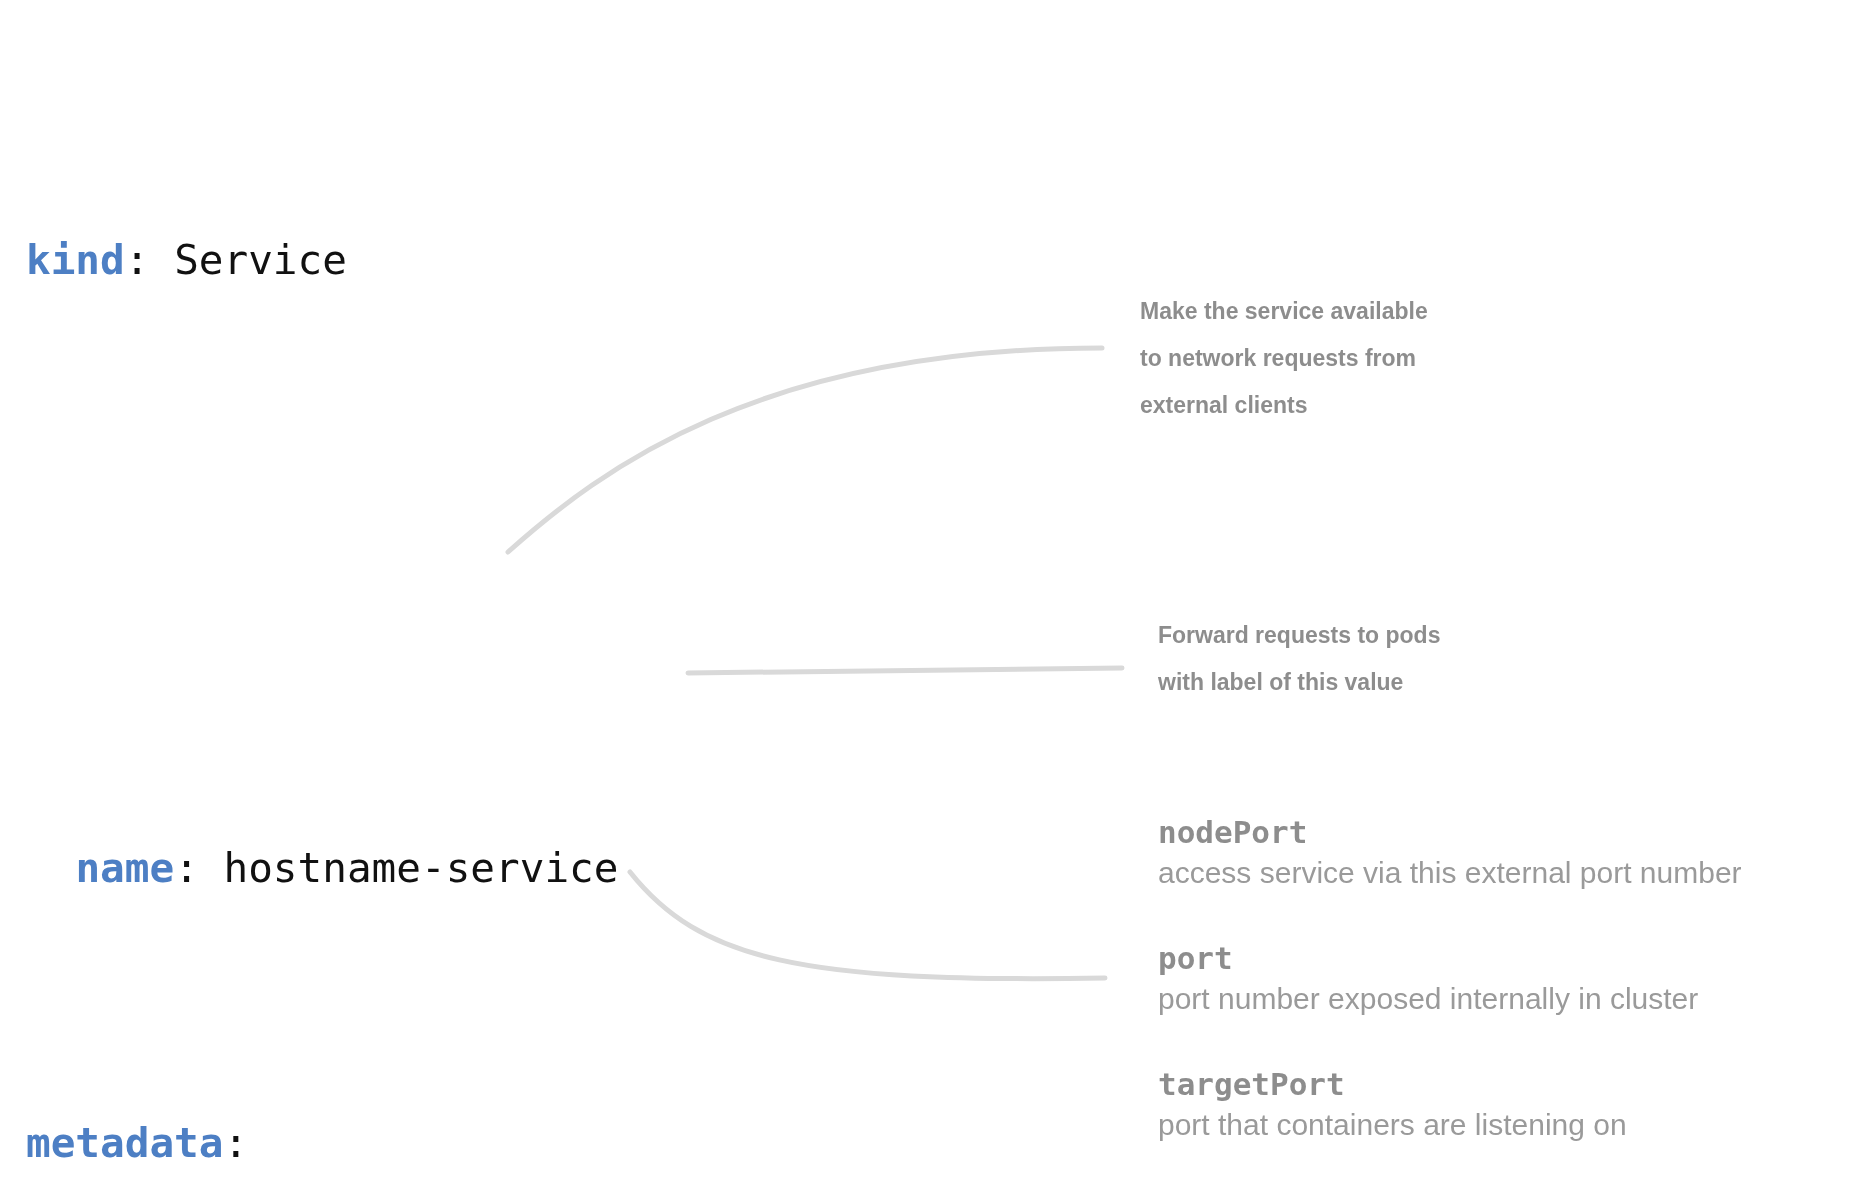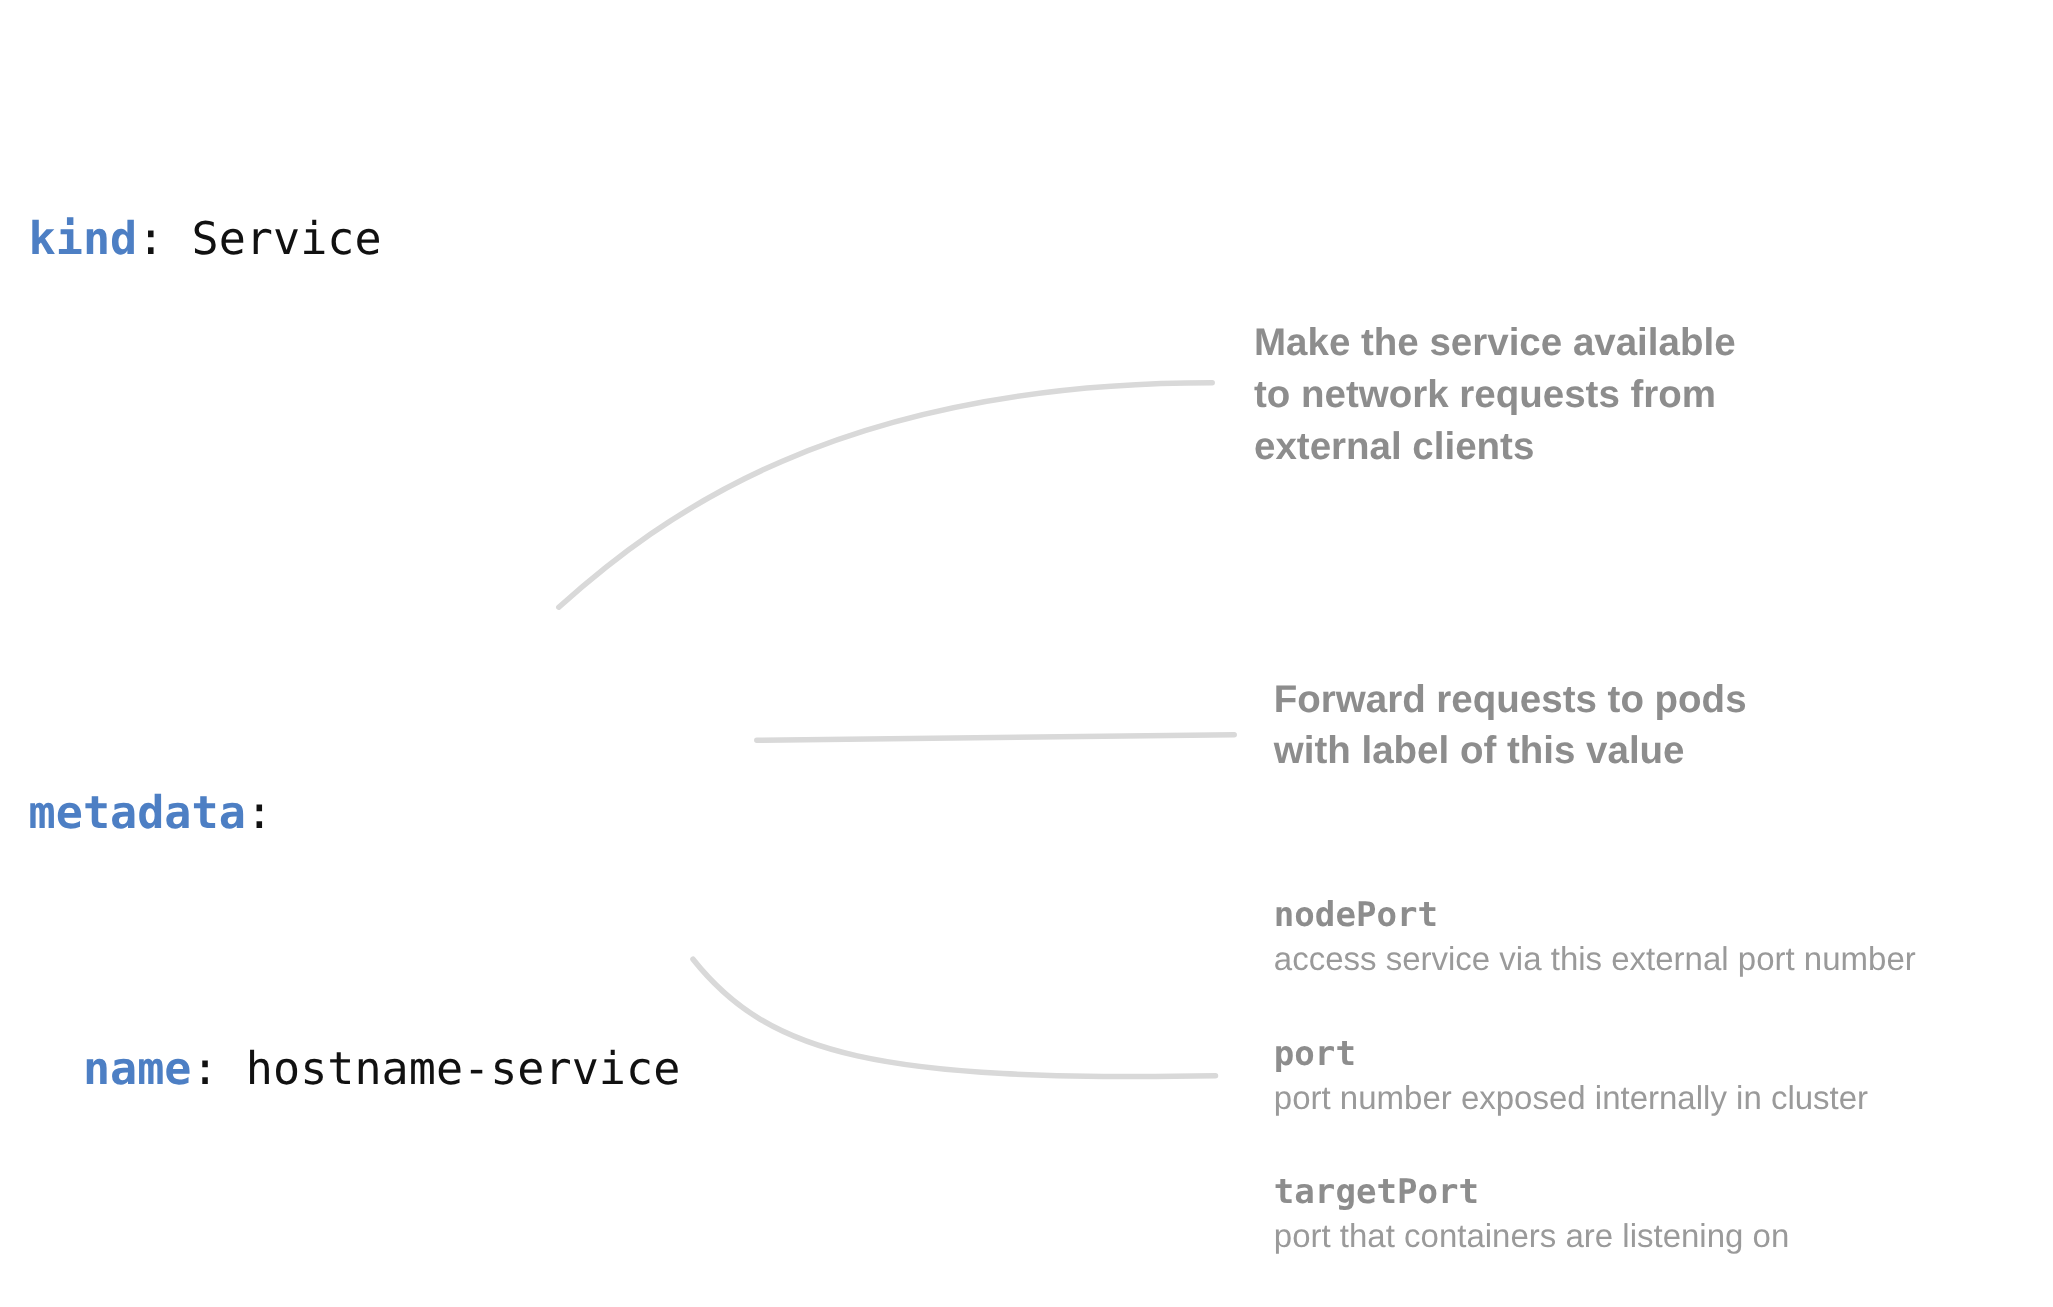--- a/index.html
+++ b/index.html
@@ -19,21 +19,21 @@
   #yaml-block {
     position: absolute;
     left: 26px;
     top: 14px;
     font-family: "DejaVu Sans Mono", monospace;
     font-size: 41px;
     line-height: 58px;
     color: #1a1a1a;
     white-space: pre;
   }
-  .yline { height: 58px; white-space: pre; }
+  .yline { height: 58px; white-space: pre; margin-top: 43px; }
   .yline.blank { height: 58px; }
   .key {
     color: #4d7fc4;
     font-weight: bold;
   }
   .val { color: #111111; }
   .punct { color: #111111; }
 
   
   #connectors {
@@ -43,21 +43,21 @@
     width: 1866px;
     height: 1188px;
     pointer-events: none;
   }
 
   
   .callout {
     position: absolute;
     font-family: "Liberation Sans", sans-serif;
     font-weight: bold;
-    font-size: 35px;
+    font-size: 23px;
     line-height: 47px;
     color: #8d8d8d;
     white-space: pre-line;
   }
   #callout-nodeport { left: 1140px; top: 288px; width: 640px; }
   #callout-selector { left: 1158px; top: 612px; width: 640px; }
 
   .defn {
     position: absolute;
     left: 1158px;
@@ -90,23 +90,23 @@
   <path d="M 630 872 C 700 960 800 983 1105 978" fill="none" stroke="#d9d9d9" stroke-width="5" stroke-linecap="round"></path>
 </svg>
 
 <div id="yaml-block">
 
   <div class="yline"><span class="key">kind</span><span class="punct">: </span><span class="val">Service</span></div>
 
 
   <div class="yline blank">&nbsp;</div>
 
+  <div class="yline">  <span class="key">name</span><span class="punct">: </span><span class="val">hostname-service</span></div>
+
   <div class="yline"><span class="key">metadata</span><span class="punct">:</span></div>
-
-  <div class="yline">  <span class="key">name</span><span class="punct">: </span><span class="val">hostname-service</span></div>
 
   
 
   
 
   
 
   
 
   

